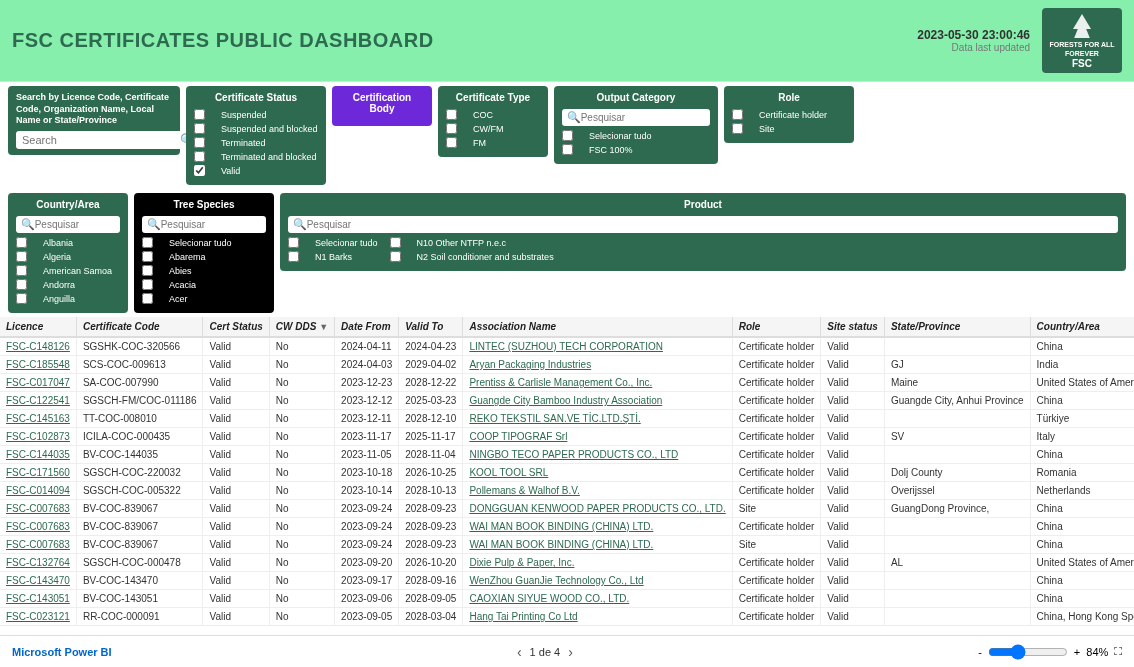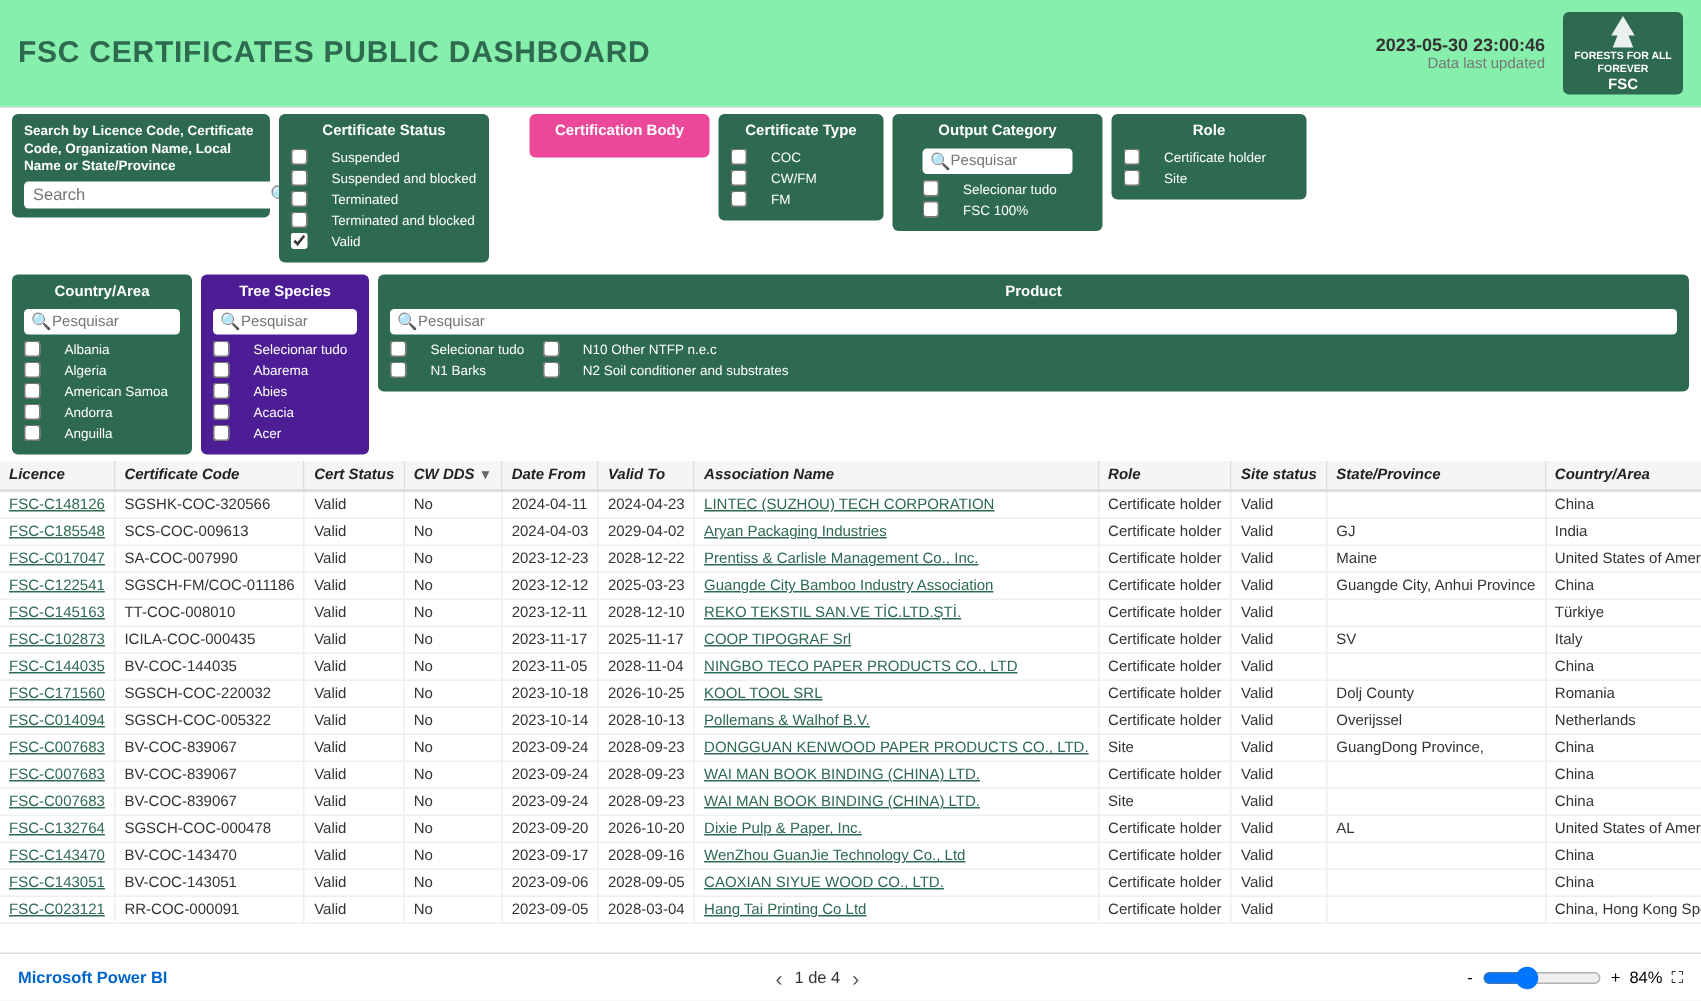--- a/index.html
+++ b/index.html
@@ -7,56 +7,56 @@
 
     .dashboard { width: 1134px; height: 667px; background: #fff; display: flex; flex-direction: column; }
 
     
     .header { background: #86efac; padding: 8px 12px; display: flex; align-items: center; justify-content: space-between; border-bottom: 1px solid #ddd; }
     .header-title { font-size: 20px; font-weight: 700; color: #2d6a4f; letter-spacing: 0.5px; }
     .header-right { display: flex; align-items: center; gap: 12px; }
     .datetime-block { text-align: right; font-size: 12px; color: #333; }
     .datetime-block .dt { font-weight: 600; }
     .datetime-block .dlabel { color: #777; font-size: 10px; }
-    .fsc-logo { width: 80px; height: 55px; background: #2d6a4f; border-radius: 4px; display: flex; flex-direction: column; align-items: center; justify-content: center; }
+    .fsc-logo { width: 80px; height: 65px; background: #2d6a4f; border-radius: 4px; display: flex; flex-direction: column; align-items: center; justify-content: center; }
 
     
     .search-panel { background: #2d6a4f; border-radius: 4px; padding: 6px 8px; width: 172px; flex-shrink: 0; }
     .search-panel .search-label { color: #fff; font-size: 9px; font-weight: 600; margin-bottom: 4px; line-height: 1.3; }
     .search-input-row { display: flex; align-items: center; background: #fff; border-radius: 3px; padding: 2px 6px; gap: 16px; }
     .search-input-row input { border: none; outline: none; font-size: 11px; flex: 1; color: #333; }
     .search-input-row .search-icon { color: #666; font-size: 12px; }
     .search-edit-icon { color: #fff; font-size: 12px; margin-left: 4px; cursor: pointer; }
 
     
     .cert-status-panel { background: #2d6a4f; border-radius: 4px; padding: 6px 8px; width: 140px; flex-shrink: 0; }
     .panel-title { color: #fff; font-size: 10px; font-weight: 700; text-align: center; margin-bottom: 6px; }
     .checkbox-item { display: flex; align-items: flex-end; gap: 16px; margin-bottom: 3px; }
     .checkbox-item input[type=checkbox] { width: 11px; height: 11px; accent-color: #fff; }
     .checkbox-item label { color: #fff; font-size: 9px; }
 
     
-    .cert-body-panel { background: #ec4899; border-radius: 4px; padding: 6px 8px; width: 120px; flex-shrink: 0; margin-left: 21px; }
+    .cert-body-panel { background: #6d28d9; border-radius: 4px; padding: 6px 8px; width: 100px; flex-shrink: 0; }
     .scrollable-list { max-height: 80px; overflow-y: auto; }
     .scrollable-list::-webkit-scrollbar { width: 4px; }
     .scrollable-list::-webkit-scrollbar-thumb { background: #aaa; }
 
     
     .cert-type-panel { background: #2d6a4f; border-radius: 4px; padding: 6px 8px; width: 110px; flex-shrink: 0; }
 
     
     .country-panel { background: #2d6a4f; border-radius: 4px; padding: 6px 8px; width: 120px; flex-shrink: 0; }
     .search-filter-input { display: flex; align-items: center; background: #fff; border-radius: 3px; padding: 2px 5px; margin-bottom: 4px; }
     .search-filter-input input { border: none; outline: none; font-size: 10px; flex: 1; }
 
     
-    .output-panel { background: #2d6a4f; border-radius: 4px; padding: 6px 20px; width: 140px; flex-shrink: 0; }
-
-    
-    .tree-panel { background: #4c1d95; border-radius: 4px; padding: 6px 8px; width: 112px; flex-shrink: 0; }
+    .output-panel { background: #2d6a4f; border-radius: 4px; padding: 6px 8px; width: 164px; flex-shrink: 0; }
+
+    
+    .tree-panel { background: #000000; border-radius: 4px; padding: 6px 8px; width: 140px; flex-shrink: 0; }
 
     
     .role-panel { background: #2d6a4f; border-radius: 4px; padding: 6px 8px; width: 130px; flex-shrink: 0; }
 
     
     .product-panel { background: #2d6a4f; border-radius: 4px; padding: 6px 8px; flex: 1; }
 
     
     .table-container { flex: 1; overflow-y: auto; overflow-x: hidden; }
     .table-container::-webkit-scrollbar { width: 6px; }

